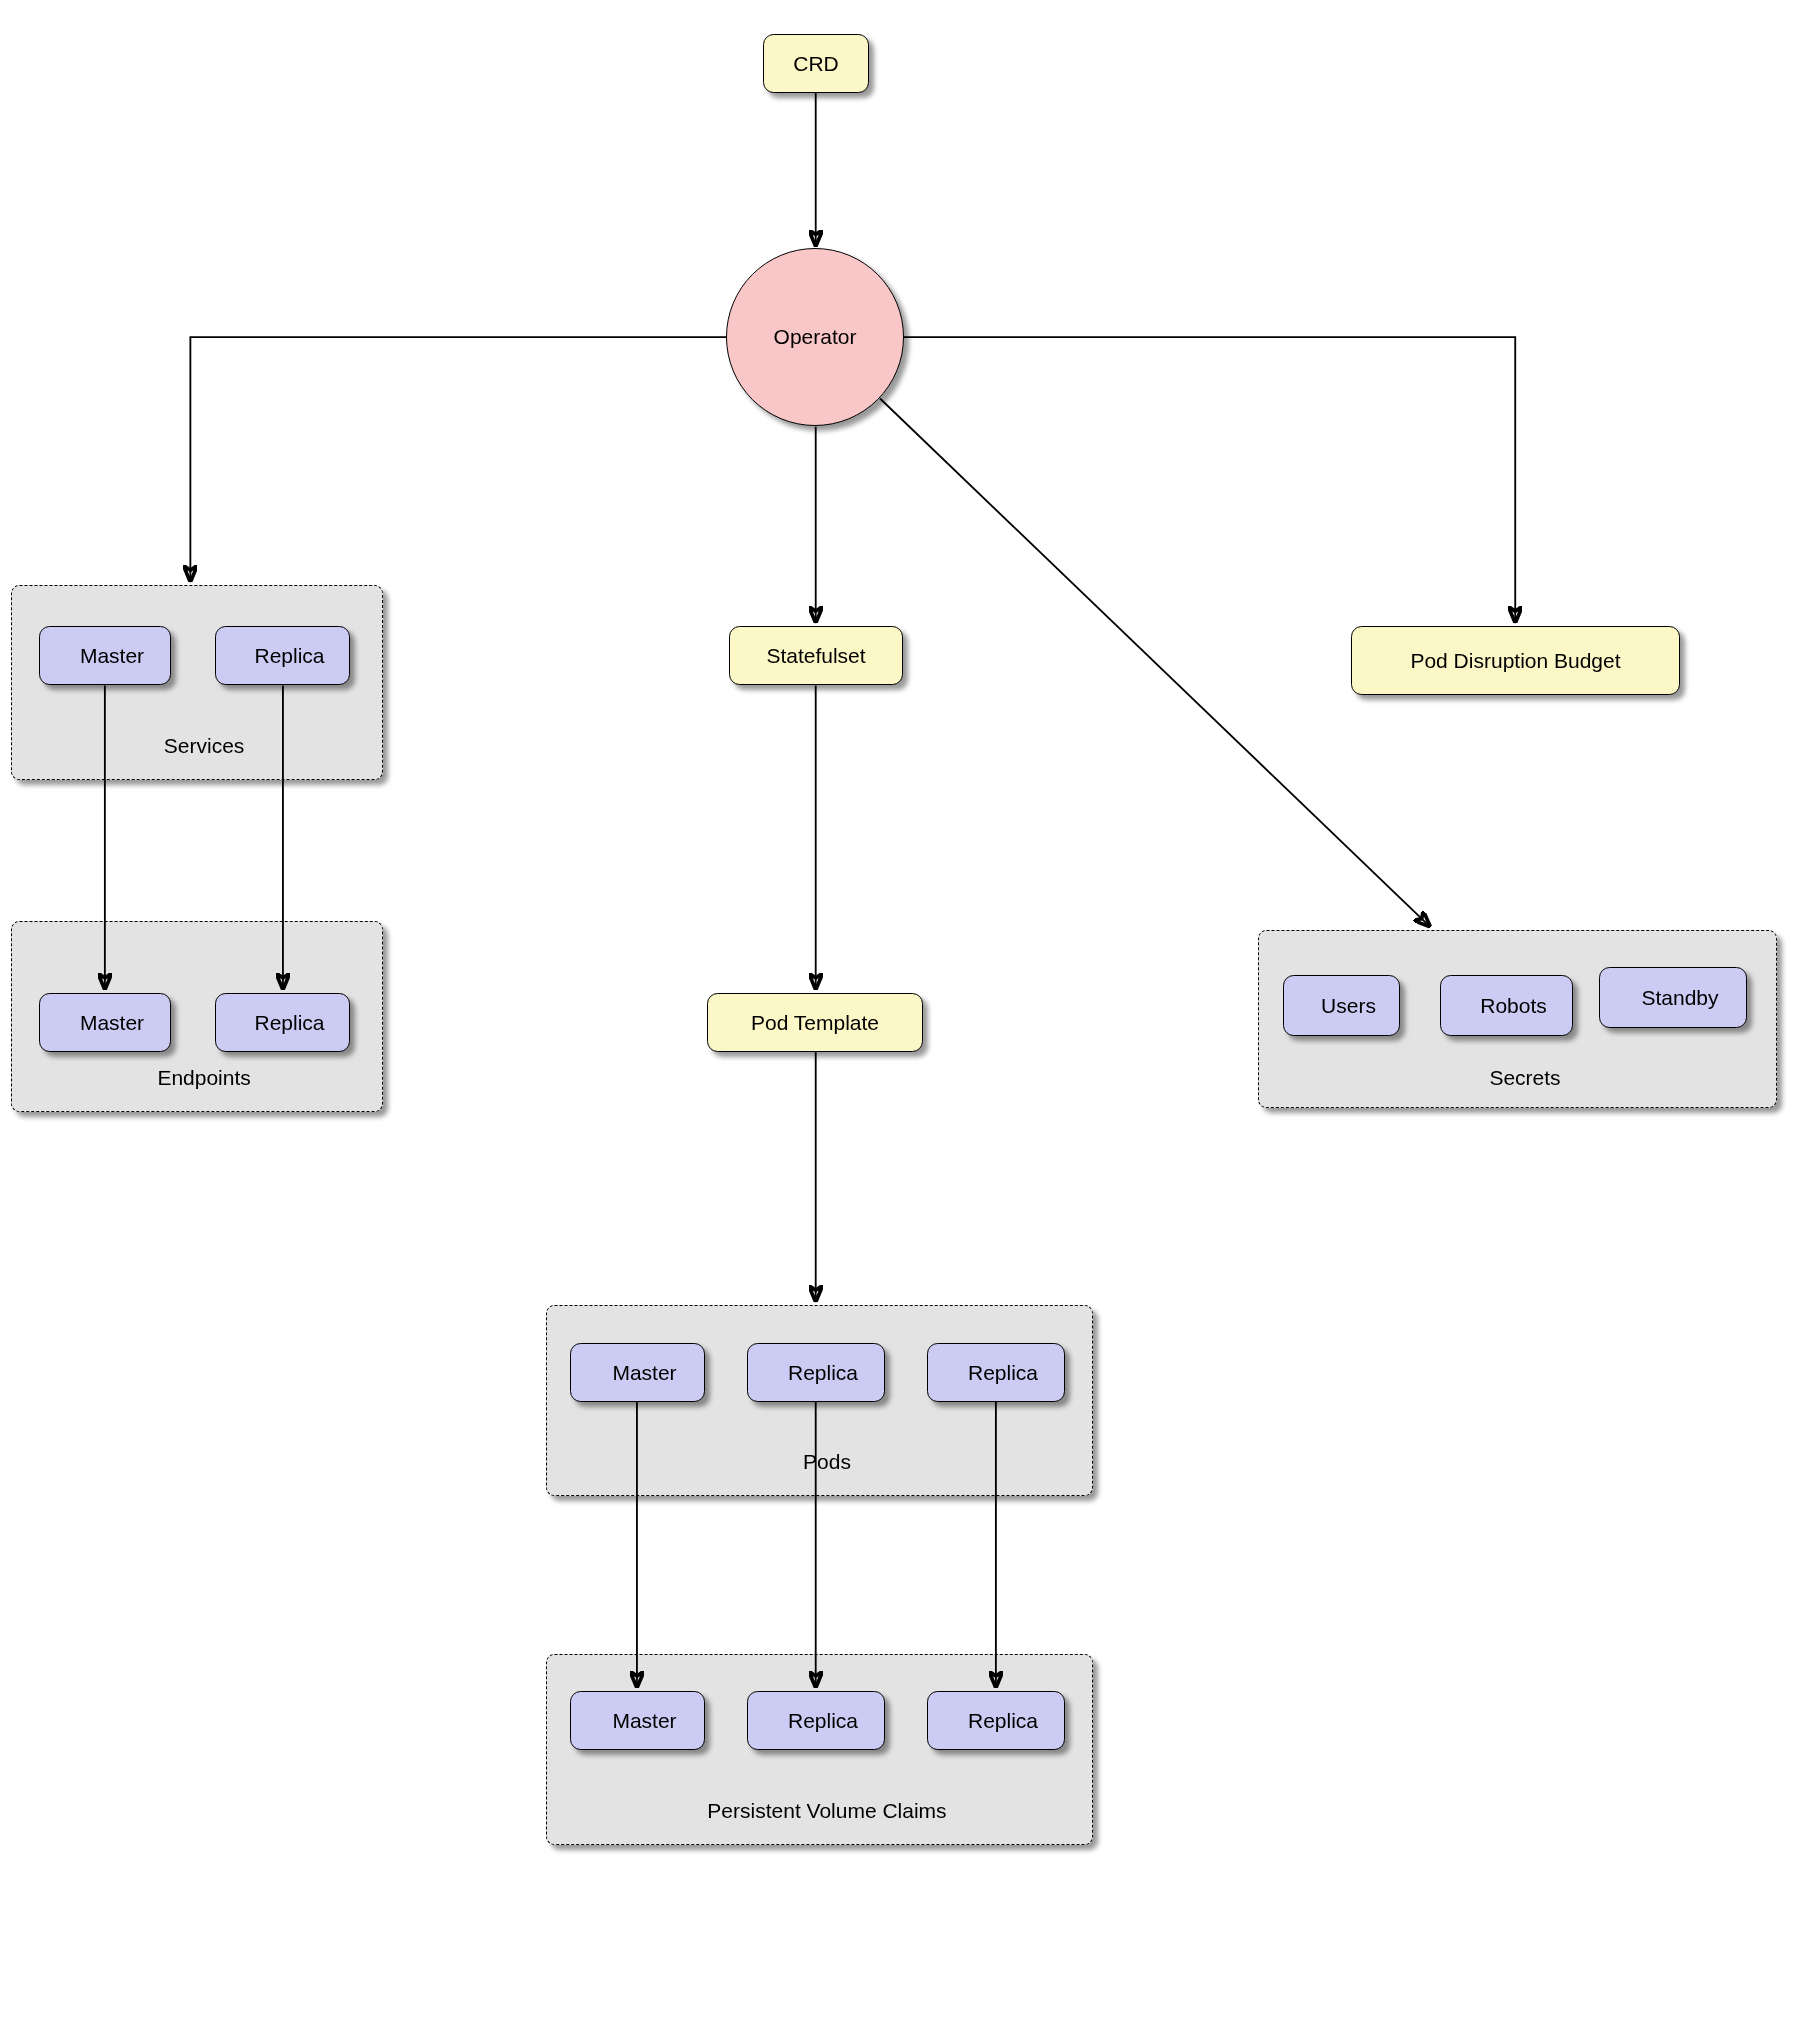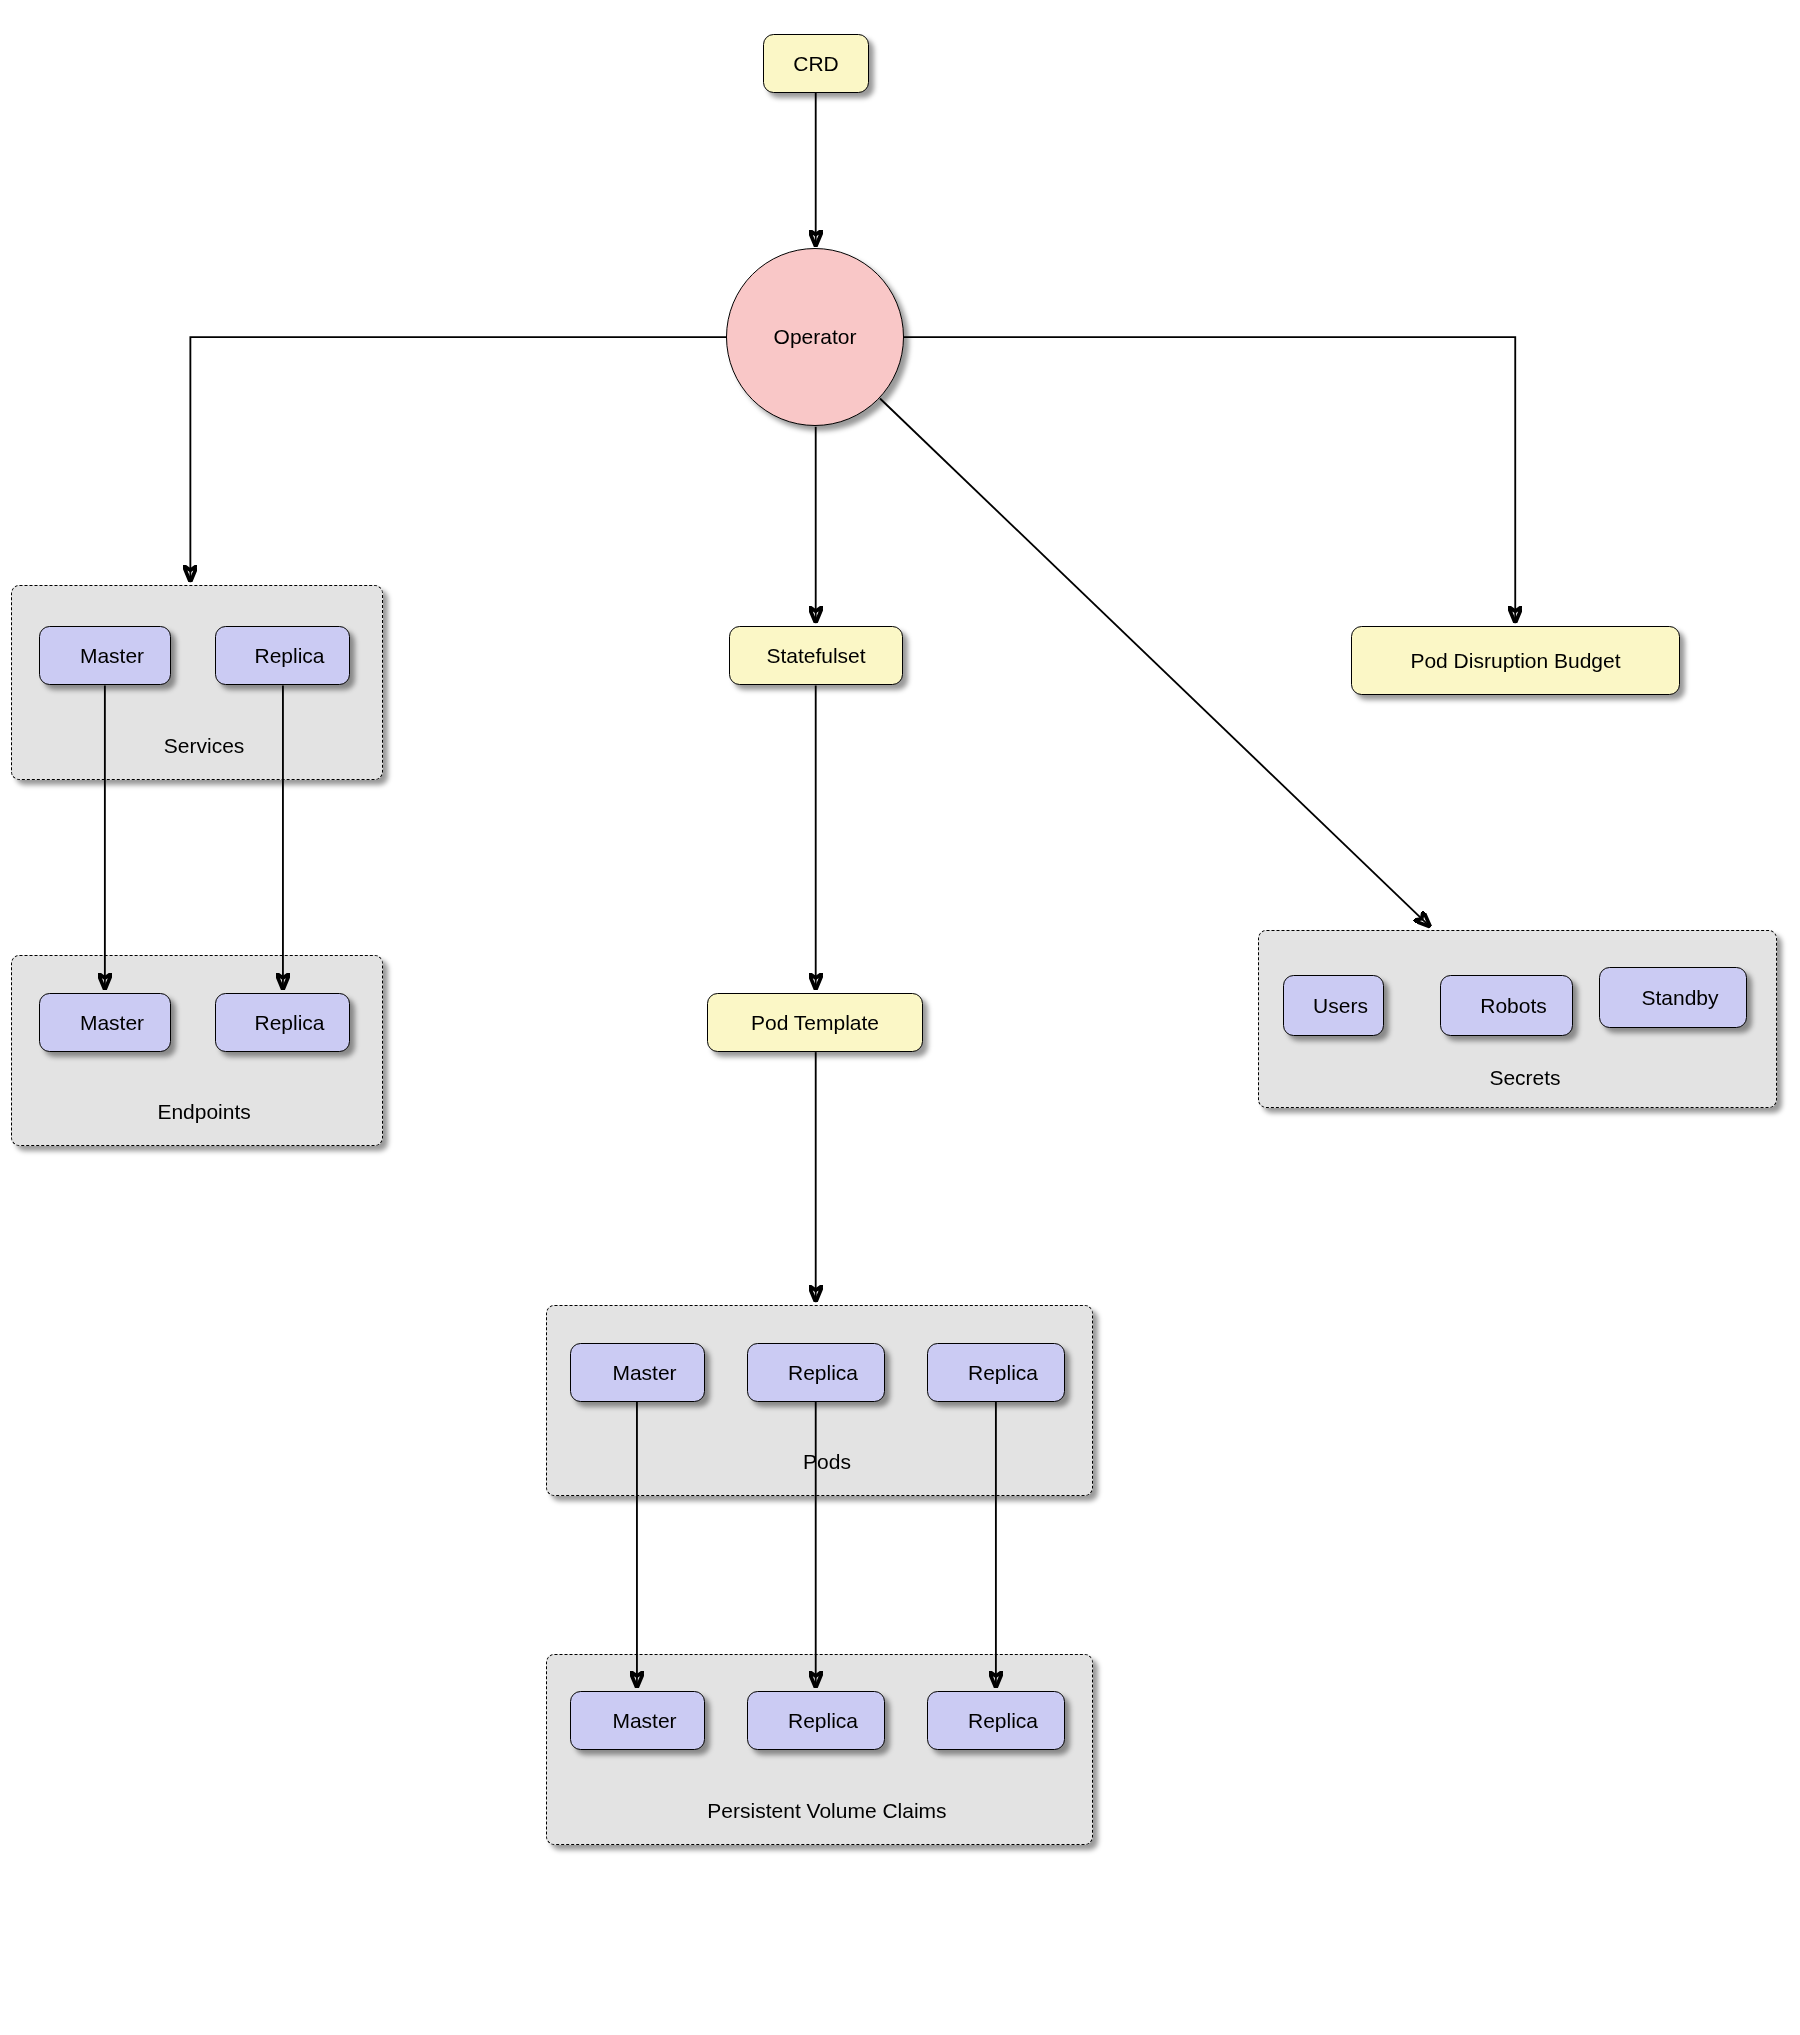--- a/index.html
+++ b/index.html
@@ -65,21 +65,21 @@
 </style>
 </head>
 <body>
 
 <div class="canvas">
 
   <div class="group" style="left:10.6px; top:585px; width:370px; height:193px;">
     <div class="group-label">Services</div>
   </div>
 
-  <div class="group" style="left:10.6px; top:955px; width:370px; height:189px;">
+  <div class="group" style="left:10.6px; top:921px; width:370px; height:189px;">
     <div class="group-label">Endpoints</div>
   </div>
 
   <div class="group" style="left:546px; top:1305px; width:545px; height:189px;">
     <div class="group-label">Pods</div>
   </div>
 
   <div class="group" style="left:546px; top:1654px; width:545px; height:189px;">
     <div class="group-label">Persistent Volume Claims</div>
   </div>
@@ -125,18 +125,18 @@
   <div class="node purple" style="left:215px; top:993px; width:135px; height:59px;">Replica</div>
 
   <div class="node purple" style="left:570px; top:1343px; width:135px; height:59px;">Master</div>
   <div class="node purple" style="left:747px; top:1343px; width:138px; height:59px;">Replica</div>
   <div class="node purple" style="left:927px; top:1343px; width:138px; height:59px;">Replica</div>
 
   <div class="node purple" style="left:570px; top:1691px; width:135px; height:59px;">Master</div>
   <div class="node purple" style="left:747px; top:1691px; width:138px; height:59px;">Replica</div>
   <div class="node purple" style="left:927px; top:1691px; width:138px; height:59px;">Replica</div>
 
-  <div class="node purple" style="left:1283px; top:975px; width:101px; height:61px;">Users</div>
+  <div class="node purple" style="left:1283px; top:975px; width:117px; height:61px;">Users</div>
   <div class="node purple" style="left:1440px; top:975px; width:133px; height:61px;">Robots</div>
   <div class="node purple" style="left:1599px; top:967px; width:148px; height:61px;">Standby</div>
 
 </div>
 
 
 </body></html>

